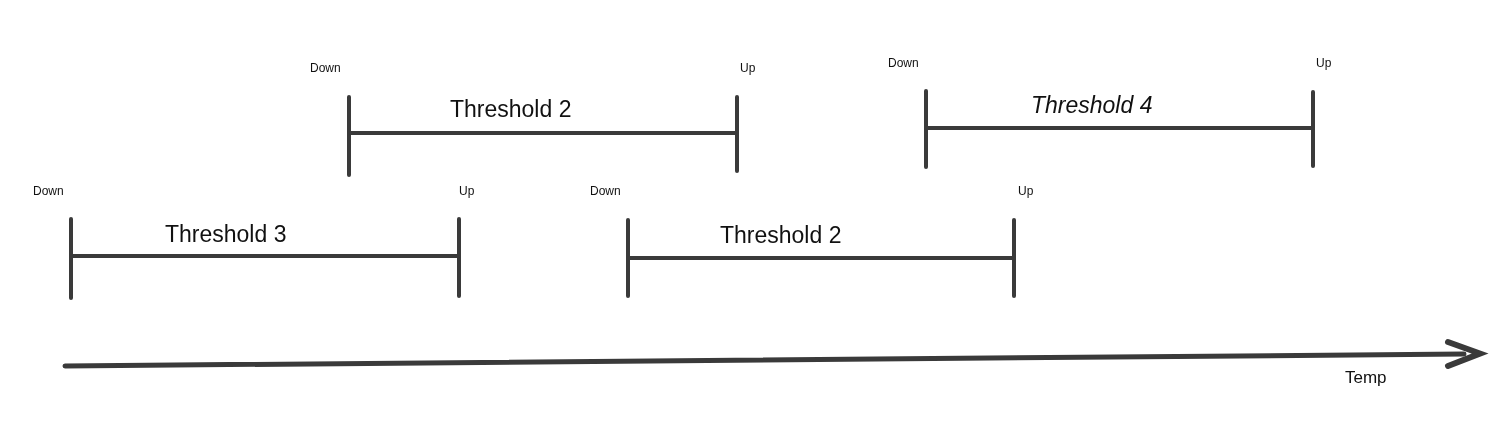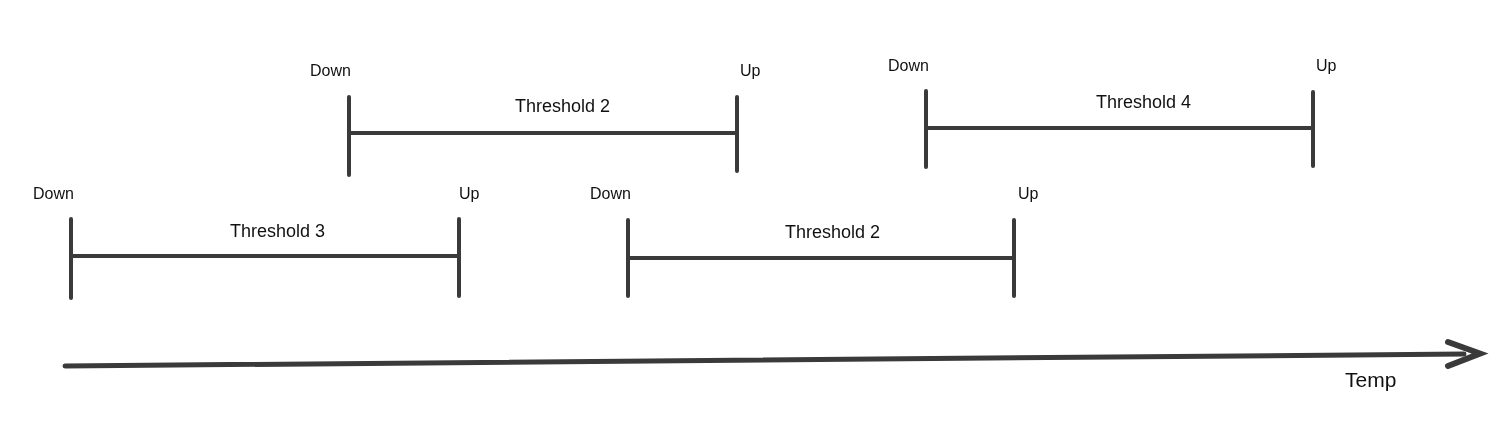--- a/index.html
+++ b/index.html
@@ -24,46 +24,46 @@
   }
   .hline {
     position: absolute;
     height: 4px;
     background: var(--line-color);
     border-radius: 2px;
   }
   .lbl {
     position: absolute;
     color: var(--text-color);
-    font-size: 16px;
+    font-size: 12px;
     line-height: 1.1;
     white-space: nowrap;
   }
   .name {
     position: absolute;
     color: var(--text-color);
-    font-size: 18px;
+    font-size: 23px;
     line-height: 1.15;
     width: 160px;
-    text-align: right;
+    text-align: left;
     white-space: nowrap;
   }
   .axis-svg {
     position: absolute;
     left: 0;
     top: 330px;
     width: 1489px;
     height: 80px;
   }
   .axis-label {
     position: absolute;
     left: 1345px;
     top: 368px;
     color: var(--text-color);
-    font-size: 21px;
+    font-size: 17px;
     white-space: nowrap;
   }
 </style>
 </head>
 <body>
 
 <div class="canvas">
 
   <div>
     <span class="lbl" style="left:33px; top:185px;">Down</span>
@@ -88,21 +88,21 @@
     <span class="lbl" style="left:1018px; top:185px;">Up</span>
     <span class="name" style="left:720px; top:222px;">Threshold 2</span>
     <div class="tick" style="left:626px; top:218px; height:80px;"></div>
     <div class="hline" style="left:628px; top:256px; width:388px;"></div>
     <div class="tick" style="left:1012px; top:218px; height:80px;"></div>
   </div>
 
   <div>
     <span class="lbl" style="left:888px; top:57px;">Down</span>
     <span class="lbl" style="left:1316px; top:57px;">Up</span>
-    <span class="name" style="left:1031px; top:92px;">Threshold 4</span>
+    <span class="name" style="left:1031px; top:92px;font-style:italic;">Threshold 4</span>
     <div class="tick" style="left:924px; top:89px; height:80px;"></div>
     <div class="hline" style="left:926px; top:126px; width:389px;"></div>
     <div class="tick" style="left:1311px; top:90px; height:78px;"></div>
   </div>
 
   <svg class="axis-svg" viewBox="0 0 1489 80" aria-hidden="true">
     <line x1="65" y1="36" x2="1464" y2="24" stroke="#3a3a3a" stroke-width="5" stroke-linecap="round"></line>
     <path d="M1448,12 L1480,23.5 L1448,36" fill="none" stroke="#3a3a3a" stroke-width="6" stroke-linecap="round" stroke-linejoin="miter"></path>
   </svg>
   <span class="axis-label">Temp</span>

